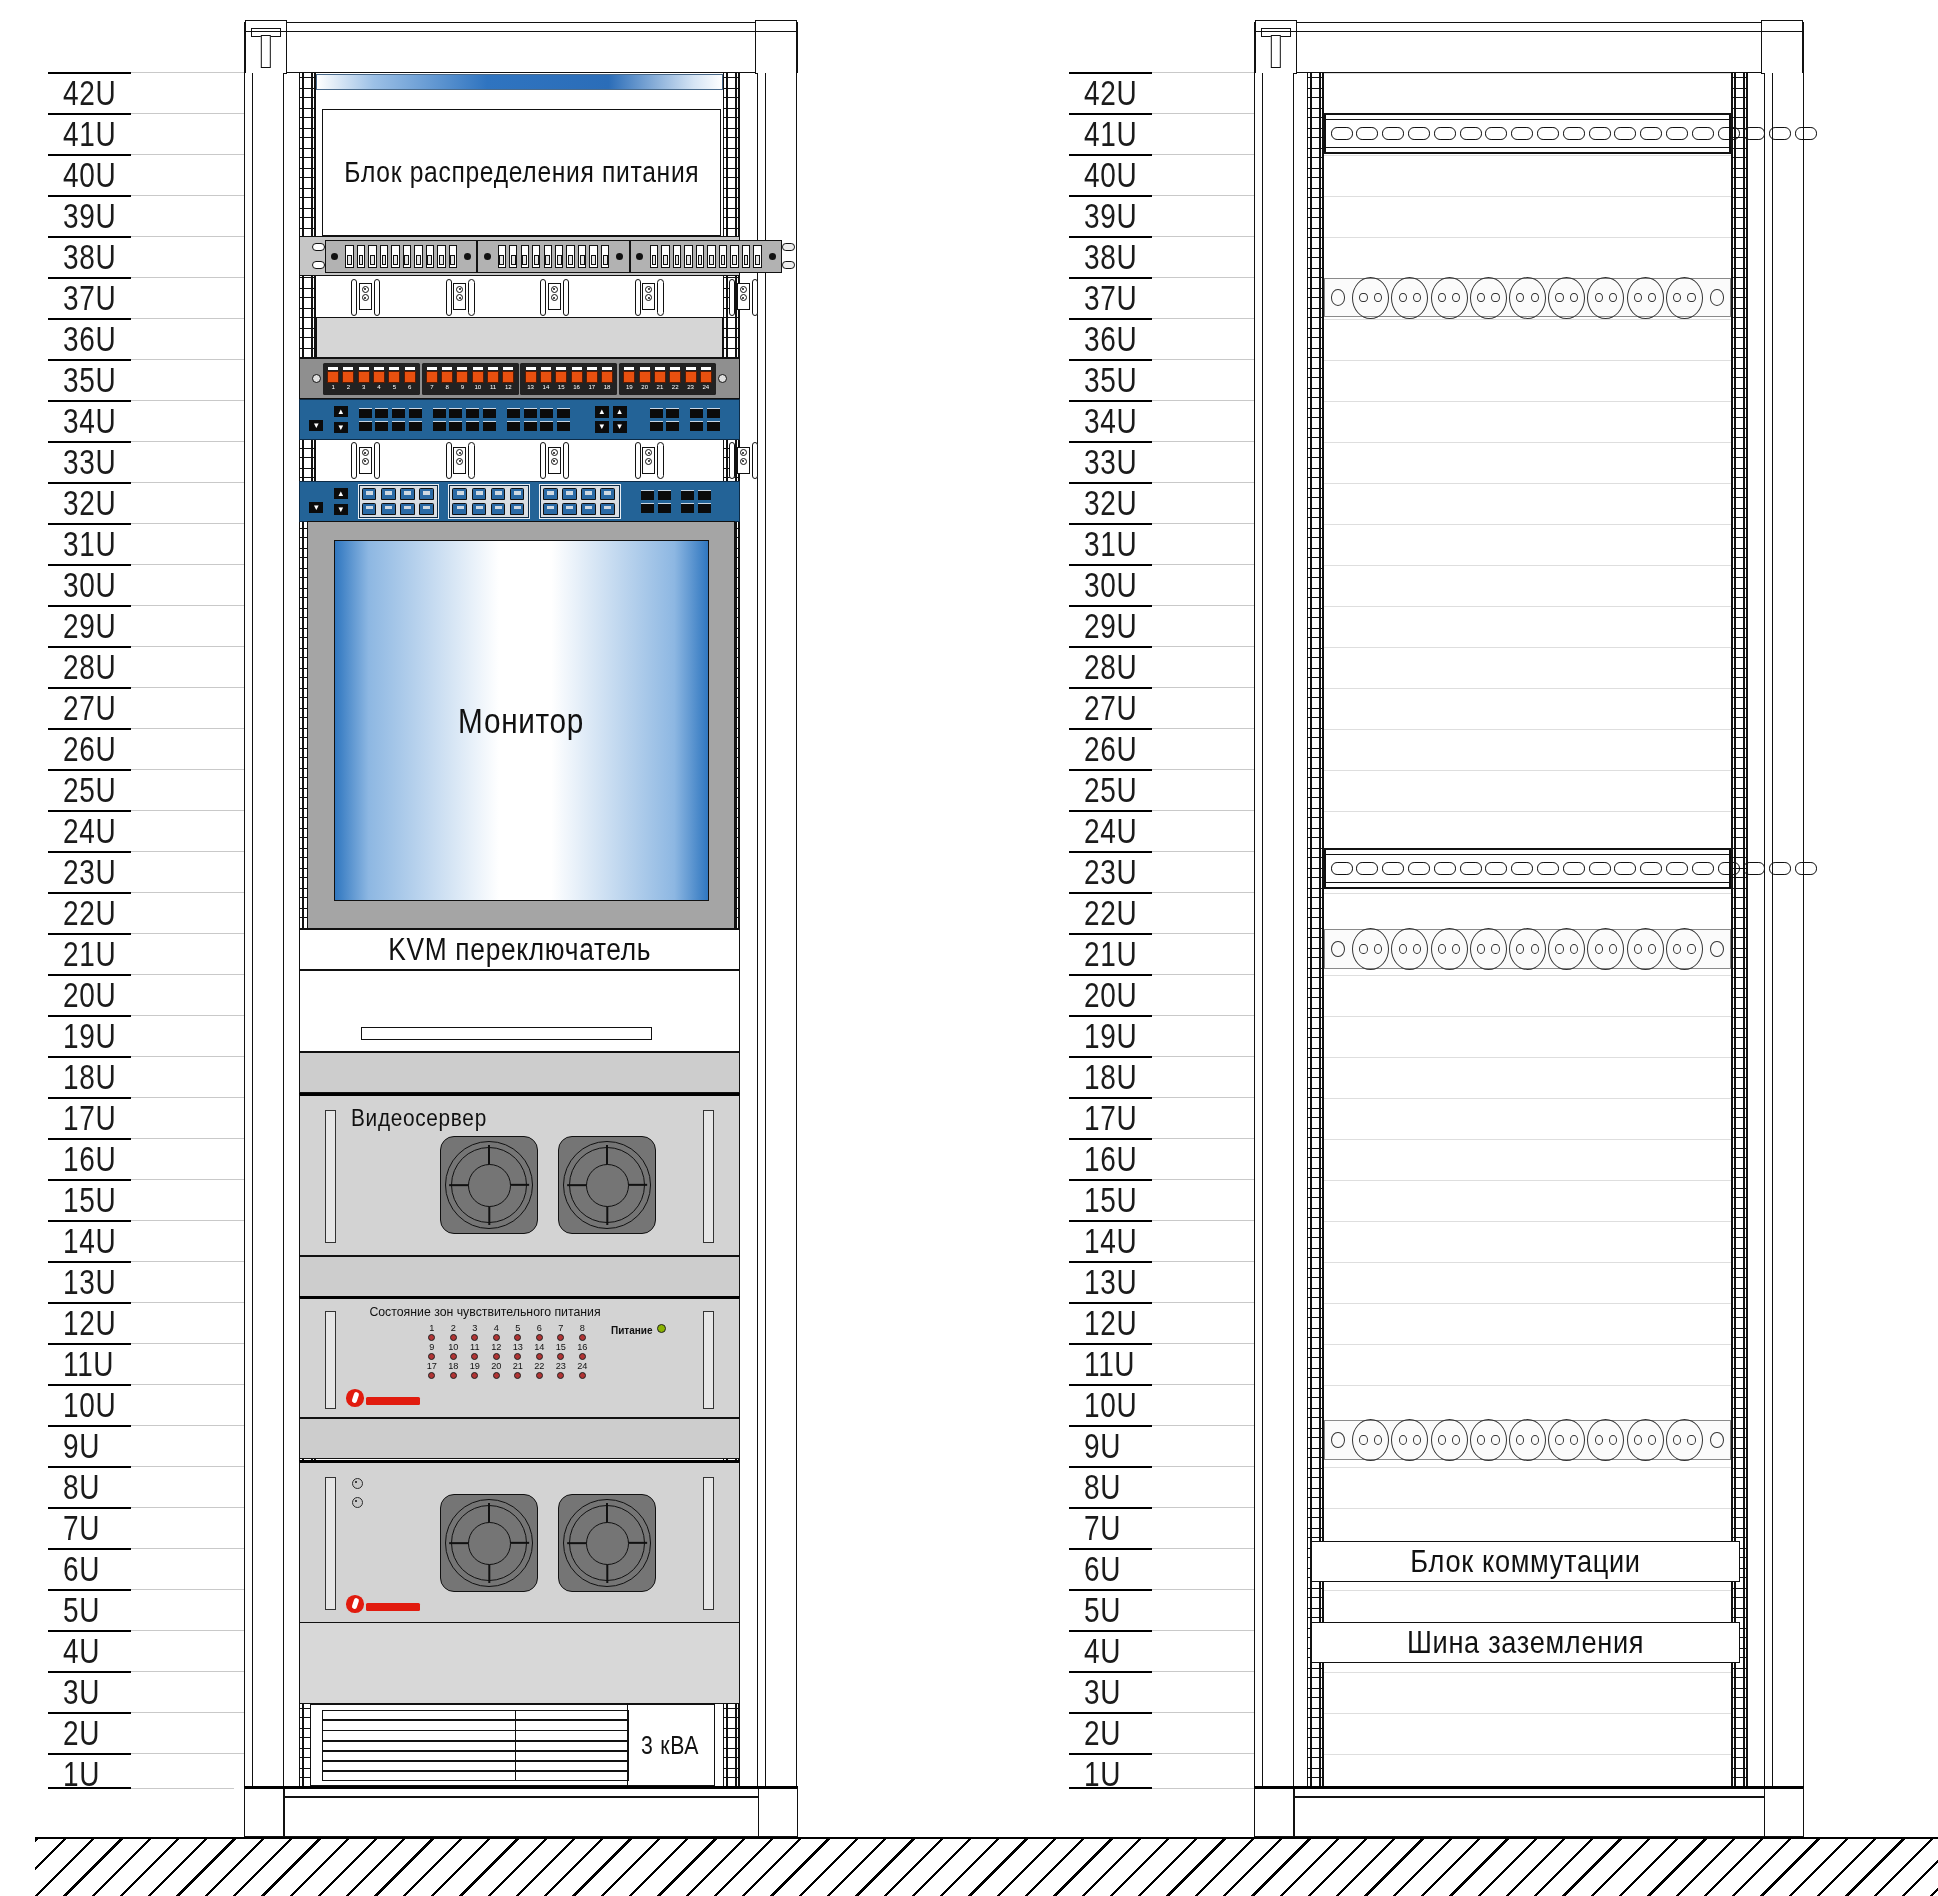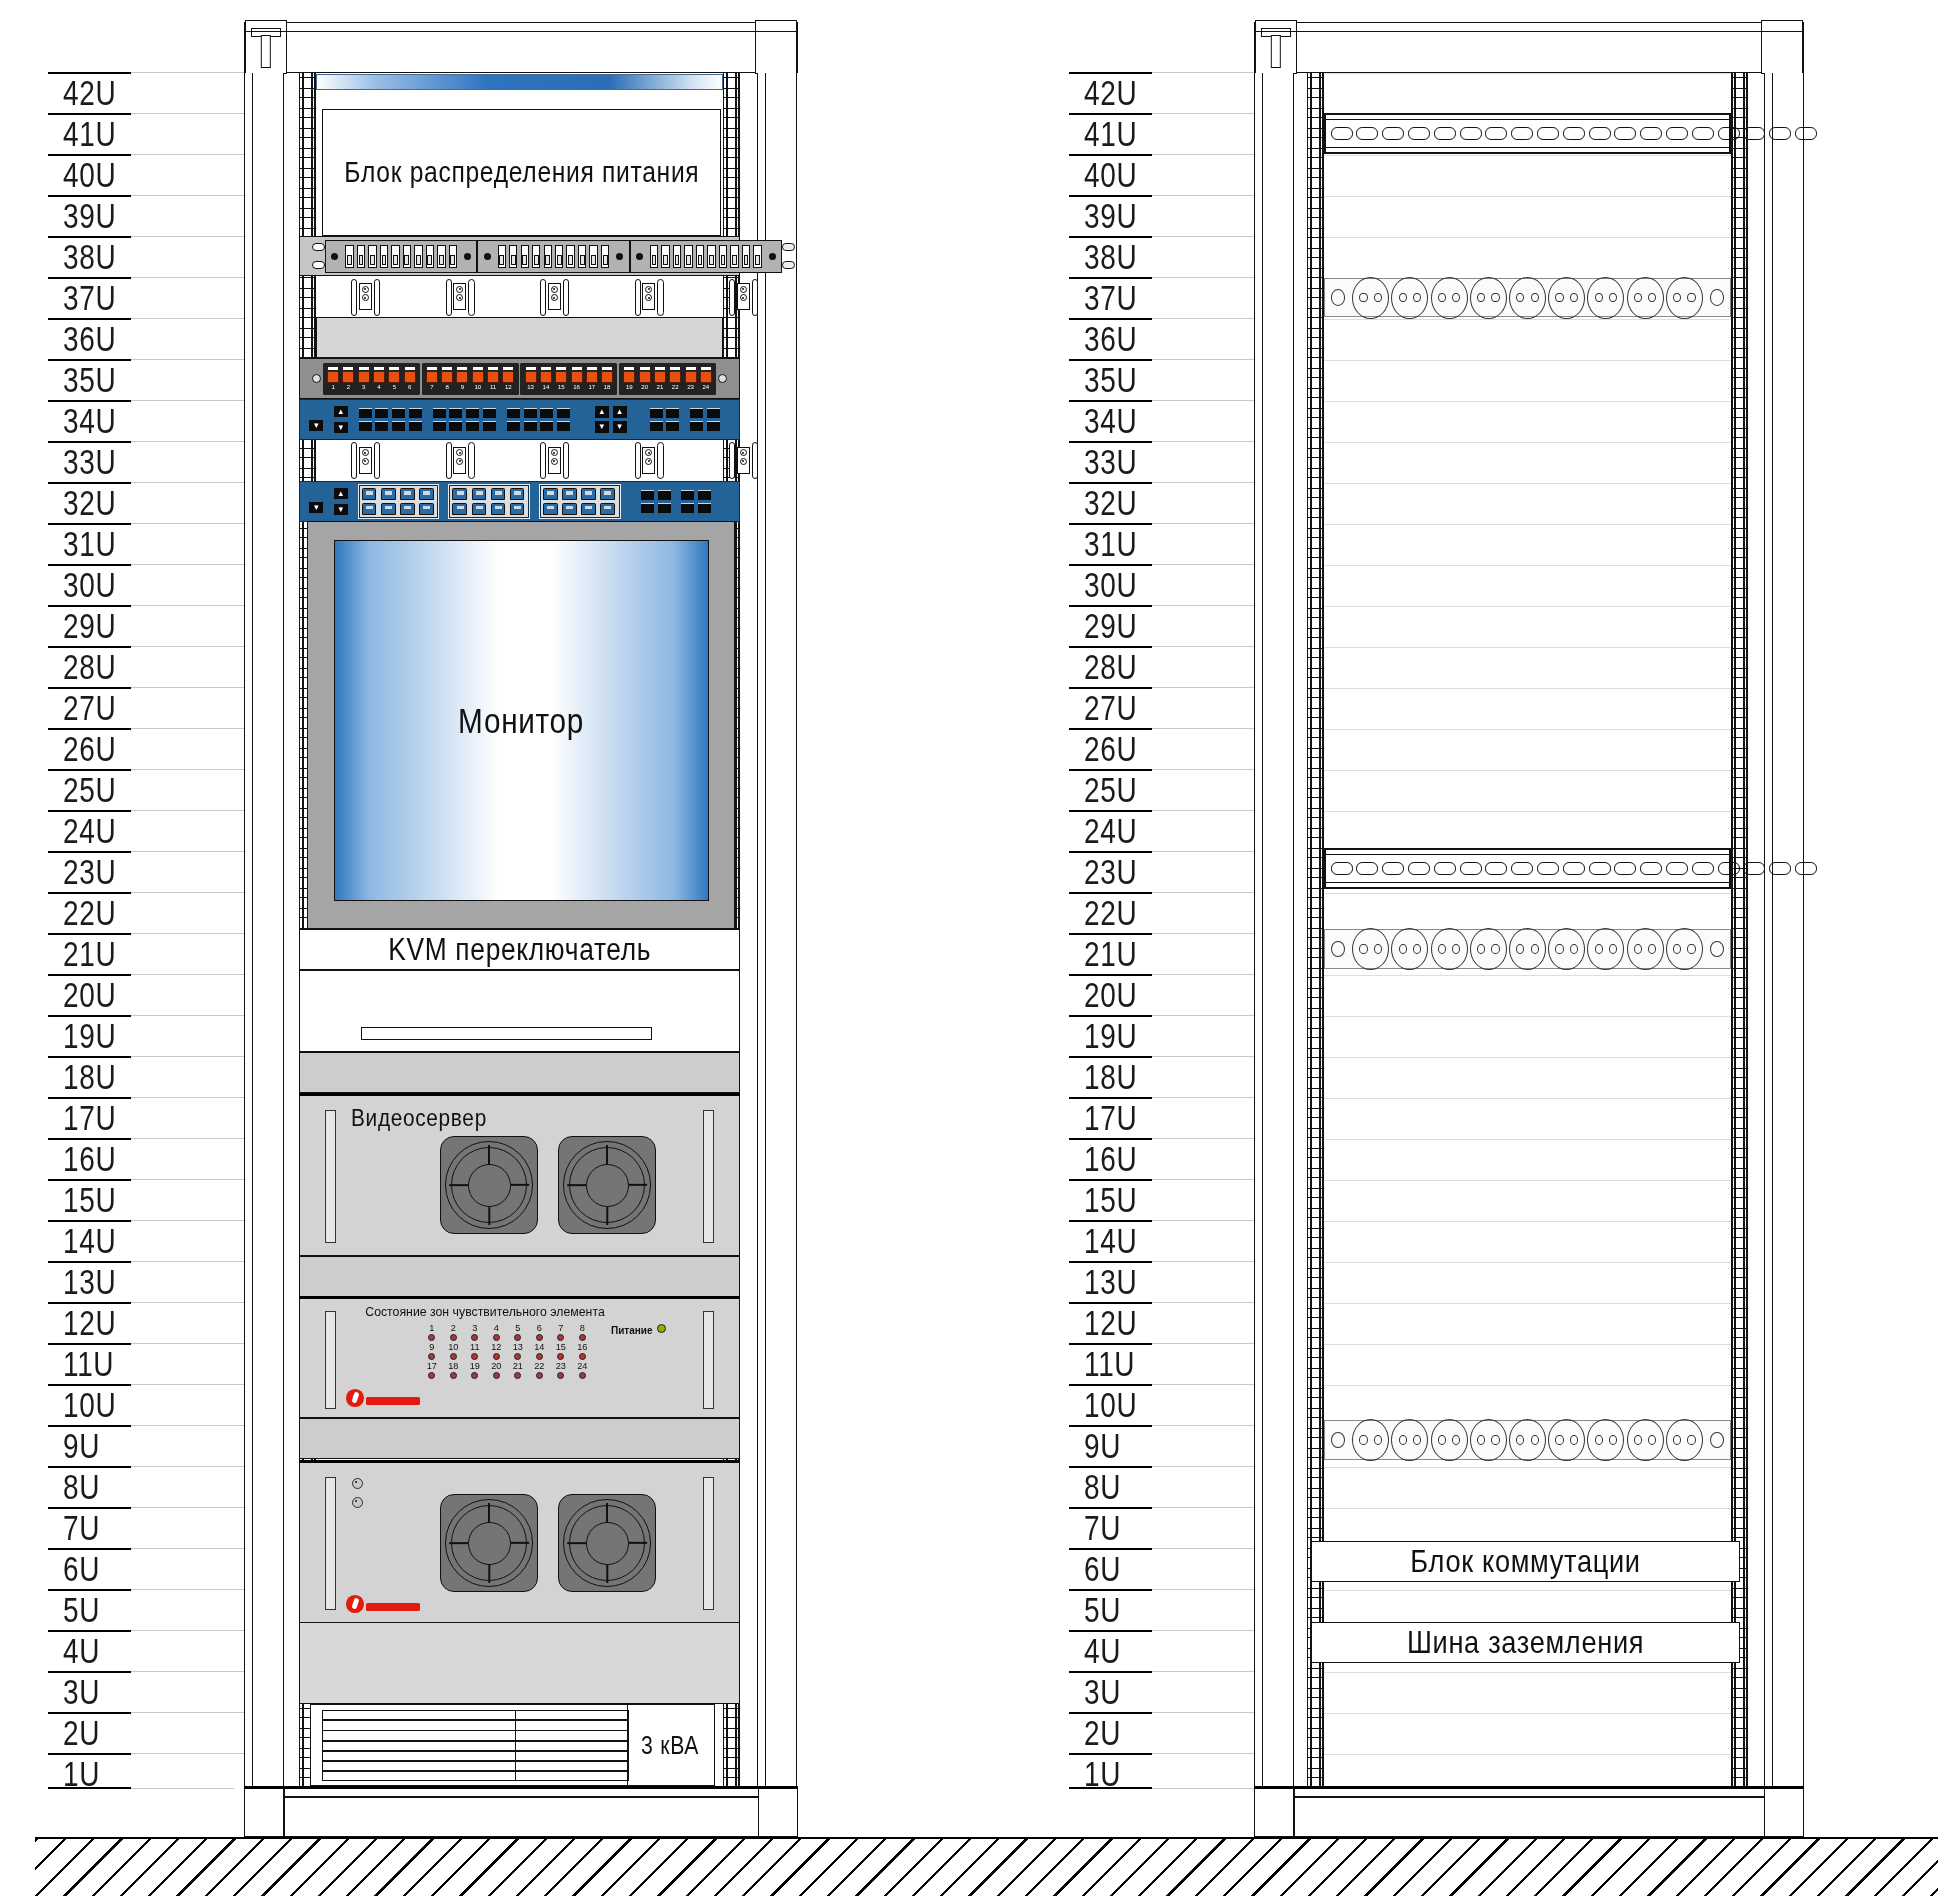--- a/index.html
+++ b/index.html
@@ -675,21 +675,21 @@
           <i class="b" style="transform:rotate(90deg)"></i>
           <i class="b" style="transform:rotate(180deg)"></i>
           <i class="b" style="transform:rotate(270deg)"></i>
           <i class="hub"></i>
         </div>
     </div>
 
     <div class="panel gray" style="left:299px;top:1256px;width:441px;height:41px"></div>
 
     <div class="panel srv" style="left:299px;top:1296px;width:441px;height:122px">
-      <span style="position:absolute;left:0;right:69px;top:6.1px;text-align:center;font-size:12.3px">Состояние зон чувствительного элемента</span>
+      <span style="position:absolute;left:0;right:69px;top:6.1px;text-align:center;font-size:12.3px">Состояние зон чувствительного питания</span>
       <div class="handle" style="left:25px;top:12.3px;height:98px"></div>
       <div class="handle" style="left:403px;top:12.3px;height:98px"></div>
       <div class="zones" style="left:121px;top:24.5px">
           <span class="zone">
             <b style="font-weight:normal">1</b>
             <i class="led" style="background:#b03434"></i>
           </span>
           <span class="zone">
             <b style="font-weight:normal">2</b>
             <i class="led" style="background:#b03434"></i>

